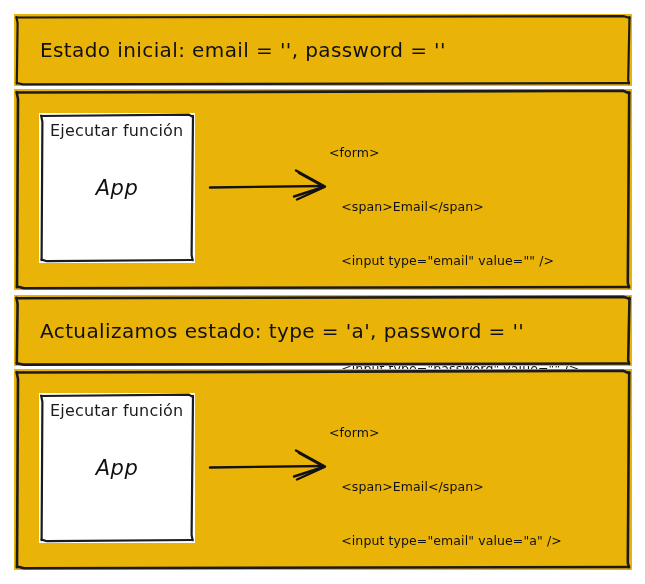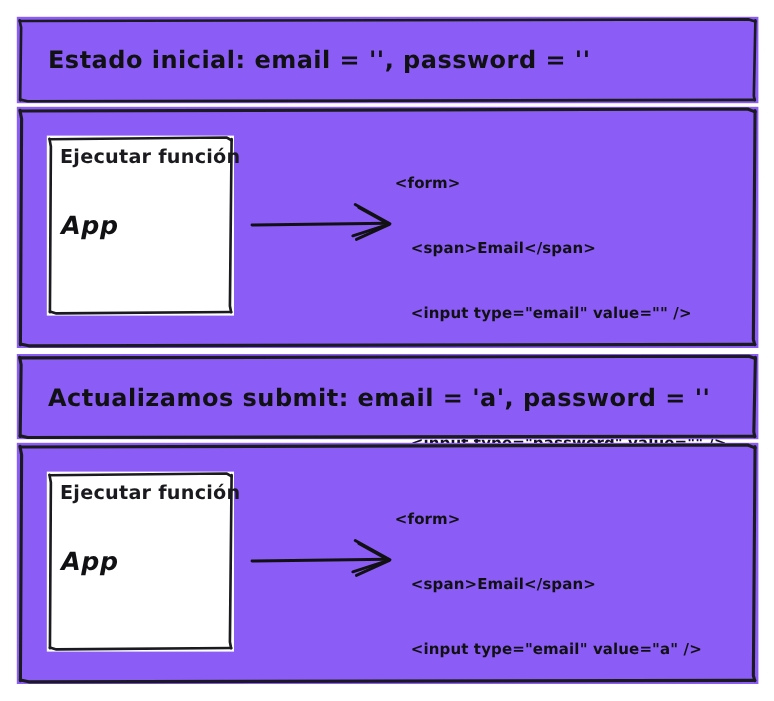--- a/index.html
+++ b/index.html
@@ -15,22 +15,21 @@
     position: relative;
     width: 645px;
     height: 584px;
     background: #ffffff;
     overflow: hidden;
   }
 
   
   .panel {
     position: absolute;
-    background: #8b5cf6;
-    font-weight: bold;
+    background: #eab308;
   }
   .panel > svg.frame {
     position: absolute;
     inset: 0;
     width: 100%;
     height: 100%;
     overflow: visible;
     pointer-events: none;
   }
   .frame path {
@@ -62,25 +61,25 @@
     position: absolute;
     left: 11px;
     top: 8px;
     font-size: 16px;
     color: #1b1b1f;
     white-space: nowrap;
     letter-spacing: 0.2px;
   }
   .app-box-title {
     position: absolute;
-    left: 12px;
+    left: 0;
     right: 0;
     top: 50%;
     transform: translateY(-50%);
-    text-align: left;
+    text-align: center;
     font-size: 21px;
     color: #111114;
     font-style: italic;
     letter-spacing: 0.5px;
   }
 
   
   .arrow {
     position: absolute;
     overflow: visible;
@@ -157,21 +156,21 @@
     </div>
   </div>
 
   <div class="panel" style="left:14px; top:295px; width:618px; height:71px;">
     <svg class="frame" viewBox="0 0 618 71" preserveAspectRatio="none">
       <path d="M2.5,3.2 L610,1.9 L615.5,3.8" stroke-width="2.6"></path>
       <path d="M615.5,2.8 L614.2,65 L615.0,68.8" stroke-width="2.6"></path>
       <path d="M615.0,68.5 L9,69.6 L2.8,68.2" stroke-width="2.6"></path>
       <path d="M2.8,68.8 L3.6,9 L2.4,2.8" stroke-width="2.6"></path>
     </svg>
-    <div class="state-line">Actualizamos submit: email = 'a', password = ''</div>
+    <div class="state-line">Actualizamos estado: type = 'a', password = ''</div>
   </div>
 
   <div class="panel" style="left:14px; top:369px; width:618px; height:201px;">
     <svg class="frame" viewBox="0 0 618 201" preserveAspectRatio="none">
       <path d="M3.0,3.5 L609,1.8 L615.2,4.2" stroke-width="2.6"></path>
       <path d="M615.2,3.2 L613.8,194 L615.0,198.2" stroke-width="2.6"></path>
       <path d="M615.0,198.0 L10,199.2 L3.0,197.6" stroke-width="2.6"></path>
       <path d="M3.0,198.2 L4.0,10 L2.6,3.0" stroke-width="2.6"></path>
     </svg>
 

